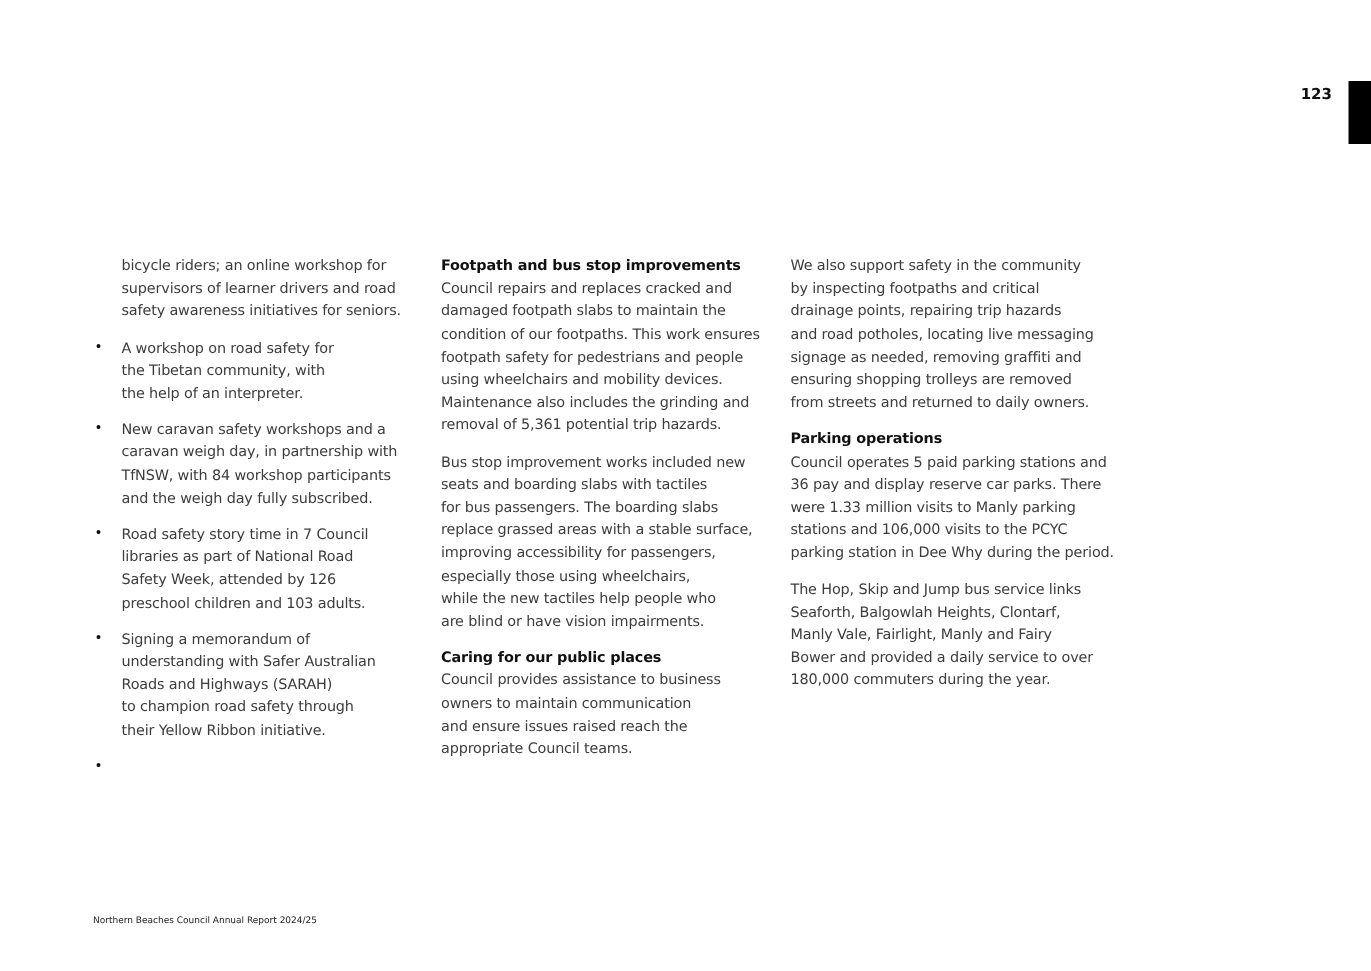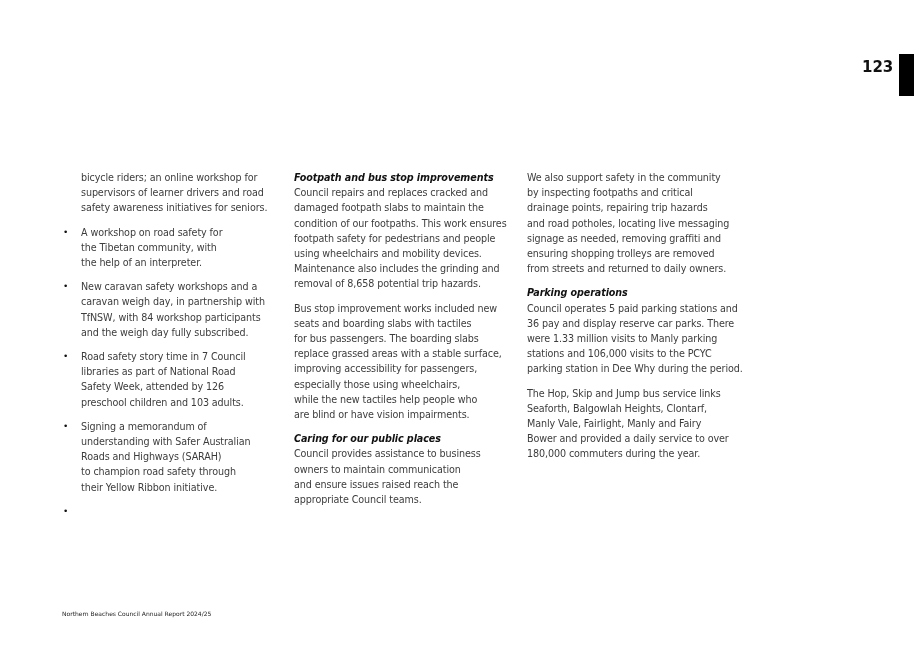--- a/index.html
+++ b/index.html
@@ -1,26 +1,26 @@
 <!DOCTYPE html>
 <html><head>
 <meta charset="utf-8">
 <style>
   html, body { margin: 0; padding: 0; background: #ffffff; }
   body { width: 914px; height: 647px; position: relative; overflow: hidden;
          font-family: "DejaVu Sans", sans-serif; color: #3c3c3c; }
   .page-number { position: absolute; left: 862px; top: 58px; width: 26px; text-align: right;
-                 font-size: 15px; font-weight: bold; color: #111; }
+                 font-size: 10px; font-weight: bold; color: #111; }
   .tab-marker { position: absolute; left: 899px; top: 54px; width: 15px; height: 42px; background: #000; }
   .col { position: absolute; top: 170px; font-size: 9.6px; line-height: 15.2px; letter-spacing: -0.1px; }
   .col1 { left: 62px; width: 215px; }
   .col2 { left: 294px; width: 220px; }
   .col3 { left: 527px; width: 222px; }
   .para { margin: 0 0 9px 0; white-space: pre-line; }
-  .heading { font-weight: bold; color: #111; display: block; font-style: italic; }
+  .heading { font-weight: bold; color: #111; display: block; }
   .lead { margin: 0 0 9px 19px; white-space: pre-line; }
   ul.bullets { list-style: none; margin: 0; padding: 0; }
   ul.bullets li { position: relative; padding-left: 19px; margin: 0 0 9px 0; white-space: pre-line; }
   ul.bullets li .bullet { position: absolute; left: 1px; top: 0; font-size: 9px; color: #111; }
   .footer { position: absolute; left: 62px; top: 610px; font-size: 6px; color: #222; }
 </style>
 </head>
 <body>
 
 <div class="page-number">123</div>
@@ -51,21 +51,21 @@
   </ul>
 </div>
 
 <div class="col col2">
   <p class="para"><span class="heading">Footpath and bus stop improvements</span><span>Council repairs and replaces cracked and
 damaged footpath slabs to maintain the
 condition of our footpaths. This work ensures
 footpath safety for pedestrians and people
 using wheelchairs and mobility devices.
 Maintenance also includes the grinding and
-removal of 8,658 potential trip hazards.</span></p>
+removal of 5,361 potential trip hazards.</span></p>
   <p class="para"><span>Bus stop improvement works included new
 seats and boarding slabs with tactiles
 for bus passengers. The boarding slabs
 replace grassed areas with a stable surface,
 improving accessibility for passengers,
 especially those using wheelchairs,
 while the new tactiles help people who
 are blind or have vision impairments.</span></p>
   <p class="para"><span class="heading">Caring for our public places</span><span>Council provides assistance to business
 owners to maintain communication

